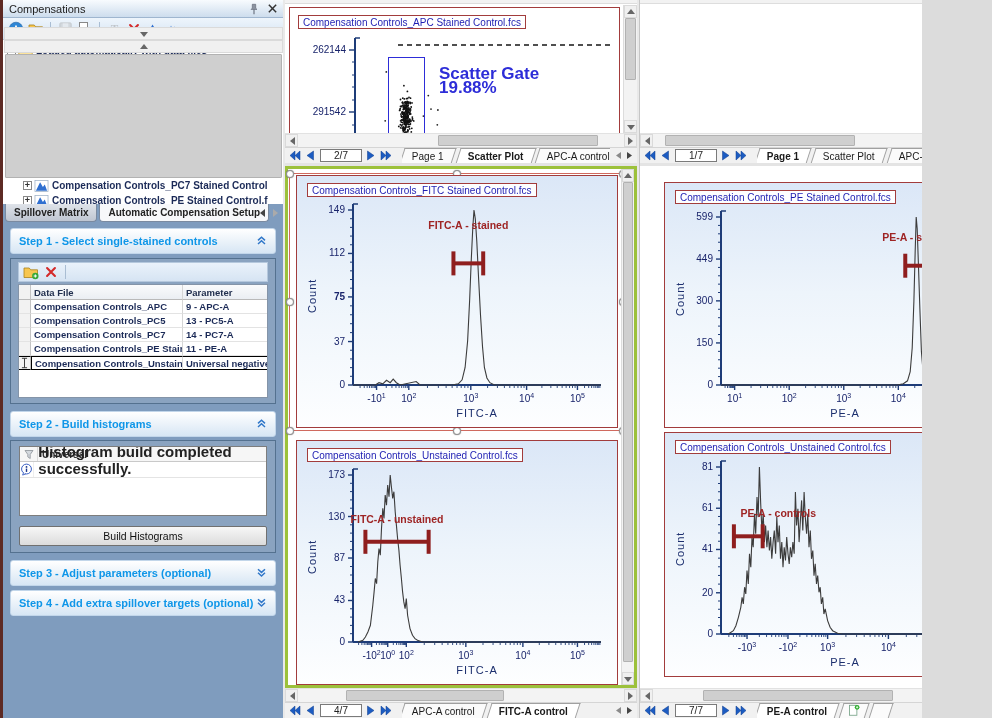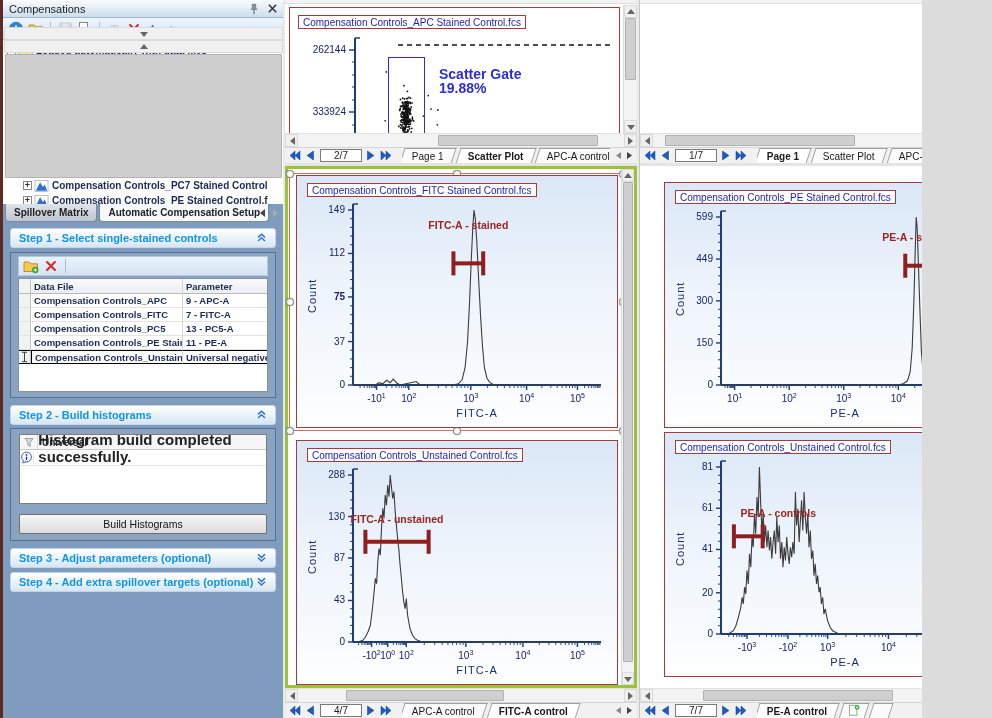--- a/index.html
+++ b/index.html
@@ -34,21 +34,21 @@
   .hscroll .htrack{flex:1;position:relative;}
   .hscroll .hthumb{position:absolute;top:1px;bottom:1px;background:#cfcfcf;border:1px solid #b2b2b2;border-radius:1px;}
   
   #panel-tabs{height:18px;background:#7f9cbe;display:flex;align-items:stretch;padding:0 2px;position:relative;}
   .ptab{display:flex;align-items:center;padding:0 8px;font-size:10px;font-weight:bold;color:#222;background:linear-gradient(#dfe3e9,#bfc6d2);border:1px solid #7a8aa0;border-top:none;border-radius:0 0 4px 4px;margin-right:2px;}
   .ptab.active{background:#f7f8fa;}
   #ptab-scroll{position:absolute;right:2px;top:2px;display:flex;gap:1px;}
   #ptab-scroll span{width:12px;height:13px;display:flex;align-items:center;justify-content:center;}
   
   #steps{position:absolute;top:222px;left:0;right:0;bottom:0;padding:6px 7px;}
-  .step-h{height:20px;border-radius:3px;border:1px solid #c2d6ea;background:linear-gradient(#ffffff,#d7e6f4);display:flex;align-items:center;padding:0 8px;margin-top:6px;}
+  .step-h{height:20px;border-radius:3px;border:1px solid #c2d6ea;background:linear-gradient(#ffffff,#d7e6f4);display:flex;align-items:center;padding:12px 8px;margin-top:6px;}
   .step-h .sh-label{flex:1;font-size:11px;font-weight:bold;color:#0f96e8;white-space:nowrap;overflow:hidden;}
   #step1-h{margin-top:0;}
   #step1-body{margin-top:4px;height:146px;border:1px solid #54718f;background:#8aa3c0;padding:3px 7px;}
   #step1-toolbar{height:20px;background:linear-gradient(#eaf2fb,#d6e4f3);border:1px solid #b5c8dd;display:flex;align-items:center;padding-left:3px;gap:2px;}
   #ctable{margin-top:2px;height:114px;background:#fff;border:1px solid #8494a8;overflow:hidden;}
   .crow{display:grid;grid-template-columns:12px 152px 86px;height:14px;}
   .crow.head{height:15px;background:linear-gradient(#fafbfc,#e9edf2);}
   .crow.head .cc{font-weight:bold;color:#22304f;border-bottom:1px solid #b9b9b9;}
   .cc{font-size:9.5px;font-weight:bold;color:#1b2a57;padding:0 3px;display:flex;align-items:center;white-space:nowrap;overflow:hidden;border-right:1px solid #d6d6d6;border-bottom:1px solid #e3e3e3;}
   .cc.gut{background:#f2f2f2;border-right:1px solid #c4c4c4;padding:0;justify-content:center;}
@@ -97,21 +97,21 @@
   .tickx sup,.sups{font-size:7px;vertical-align:4px;}
   .ticky{position:absolute;font-size:10px;color:#19246b;text-align:right;}
   .xlab{position:absolute;font-size:11px;color:#1c2f6e;letter-spacing:1px;transform:translateX(-50%);}
   .ylab{position:absolute;font-size:11px;color:#1c2f6e;letter-spacing:1px;transform:rotate(-90deg);transform-origin:center;}
   .gatelab{position:absolute;font-size:10.5px;font-weight:600;color:#9e2424;white-space:nowrap;transform:translateX(-50%);}
   .psvg{position:absolute;inset:0;}
   
   #sc-panel{position:absolute;left:4px;top:2px;width:331px;height:140px;border:1px solid #a23c3c;background:#fff;}
   .dashline{position:absolute;left:108px;right:6px;top:36px;height:2px;background:repeating-linear-gradient(90deg,#4f4f4f 0 5px,transparent 5px 9px);}
   #sc-gate{position:absolute;left:98px;top:49px;width:37px;height:91px;border:1.5px solid #2d2dd8;}
-  .sc-label{position:absolute;left:149px;top:59px;font-size:14px;color:#2d2dd8;line-height:14px;font-weight:600;}
+  .sc-label{position:absolute;left:149px;top:59px;font-size:17px;color:#2d2dd8;line-height:14px;font-weight:600;}
   
   .sel-frame{position:absolute;left:1px;top:4px;width:335px;height:258px;border:1px solid #d06a5f;pointer-events:none;}
   .handle{position:absolute;width:8px;height:8px;border-radius:50%;background:#fff;border:1.5px solid #8f8f8f;box-shadow:0 0 1px #666;}
 </style>
 </head>
 <body>
 
 <div id="stage">
   <div id="left-strip"></div>
 
@@ -366,27 +366,27 @@
               <span class="cc">Data File</span>
               <span class="cc">Parameter</span>
             </div>
             <div class="crow">
               <span class="cc gut"></span>
               <span class="cc">Compensation Controls_APC</span>
               <span class="cc">9 - APC-A</span>
             </div>
             <div class="crow">
               <span class="cc gut"></span>
-              <span class="cc">Compensation Controls_FITC</span>
-              <span class="cc">7 - FITC-A</span>
+              <span class="cc">Compensation Controls_PC5</span>
+              <span class="cc">13 - PC5-A</span>
             </div>
             <div class="crow">
               <span class="cc gut"></span>
-              <span class="cc">Compensation Controls_PC5</span>
-              <span class="cc">13 - PC5-A</span>
+              <span class="cc">Compensation Controls_PC7</span>
+              <span class="cc">14 - PC7-A</span>
             </div>
             <div class="crow">
               <span class="cc gut"></span>
               <span class="cc">Compensation Controls_PE Stained</span>
               <span class="cc">11 - PE-A</span>
             </div>
             <div class="crow sel">
               <span class="cc gut">
                 <svg width="9" height="12" viewBox="0 0 10 14">
                   <path d="M2 1.5h6M2 12.5h6M5 1.5v11" stroke="#333" stroke-width="1.1"></path>
@@ -714,21 +714,21 @@
               <circle cx="147.9" cy="102.0" r="0.9" fill="#222"></circle>
               <circle cx="141.0" cy="101.1" r="0.9" fill="#222"></circle>
               <circle cx="95.2" cy="112.8" r="0.9" fill="#222"></circle>
               <circle cx="138.3" cy="87.6" r="0.9" fill="#222"></circle>
               <circle cx="96.3" cy="63.9" r="0.9" fill="#222"></circle>
               <circle cx="147.3" cy="116.8" r="0.9" fill="#222"></circle>
               <circle cx="133.4" cy="108.1" r="0.9" fill="#222"></circle>
             </svg>
             <div class="dashline"></div>
             <div class="ticky" style="left: 2px; width: 54px; top: 36px;">262144</div>
-            <div class="ticky" style="left: 2px; width: 54px; top: 98px;">333924</div>
+            <div class="ticky" style="left: 2px; width: 54px; top: 98px;">291542</div>
             <div id="sc-gate"></div>
             <div class="sc-label">Scatter Gate<br>19.88%</div>
           </div>
         </div>
       <div class="vscroll" id="vs-tm">
           <div class="varr up">
             <svg width="8" height="6">
               <path d="M4 0 L8 5 L0 5Z" fill="#666"></path>
             </svg>
           </div>
@@ -1010,21 +1010,21 @@
               <g>
                 <line x1="68.4" y1="100.8" x2="131.64" y2="100.8" stroke="#8f1e1e" stroke-width="4"></line>
                 <line x1="68.4" y1="88.8" x2="68.4" y2="112.8" stroke="#8f1e1e" stroke-width="4"></line>
                 <line x1="131.64" y1="88.8" x2="131.64" y2="112.8" stroke="#8f1e1e" stroke-width="4"></line>
               </g>
             </svg>
             <div class="ticky" style="left: 2px; width: 46px; top: 195px;">0</div>
             <div class="ticky" style="left: 2px; width: 46px; top: 153.491px;">43</div>
             <div class="ticky" style="left: 2px; width: 46px; top: 111.017px;">87</div>
             <div class="ticky" style="left: 2px; width: 46px; top: 69.5087px;">130</div>
-            <div class="ticky" style="left: 2px; width: 46px; top: 28px;">288</div>
+            <div class="ticky" style="left: 2px; width: 46px; top: 28px;">173</div>
             <div class="tickx" style="left: 74.6px; top: 208px;">-10<sup>2</sup></div>
             <div class="tickx" style="left: 90.72px; top: 208px;">10<sup>0</sup></div>
             <div class="tickx" style="left: 109.32px; top: 208px;">10<sup>2</sup></div>
             <div class="tickx" style="left: 168.84px; top: 208px;">10<sup>3</sup></div>
             <div class="tickx" style="left: 225.88px; top: 208px;">10<sup>4</sup></div>
             <div class="tickx" style="left: 280.44px; top: 208px;">10<sup>5</sup></div>
             <div class="xlab" style="left: 180px; top: 223px;">FITC-A</div>
             <div class="ylab" style="left: 0px; width: 30px; text-align: center; top: 111.5px;">Count</div>
             <div class="gatelab" style="left: 100.02px; top: 71.8px;">FITC-A - unstained</div>
           </div>

